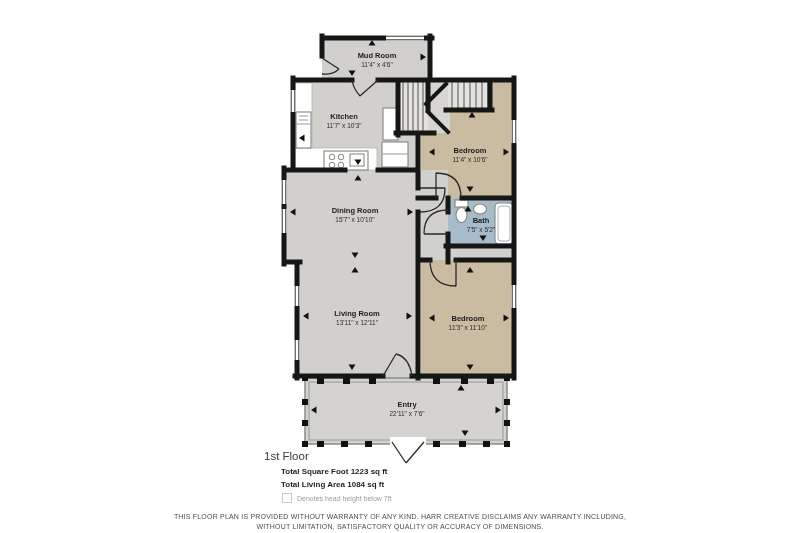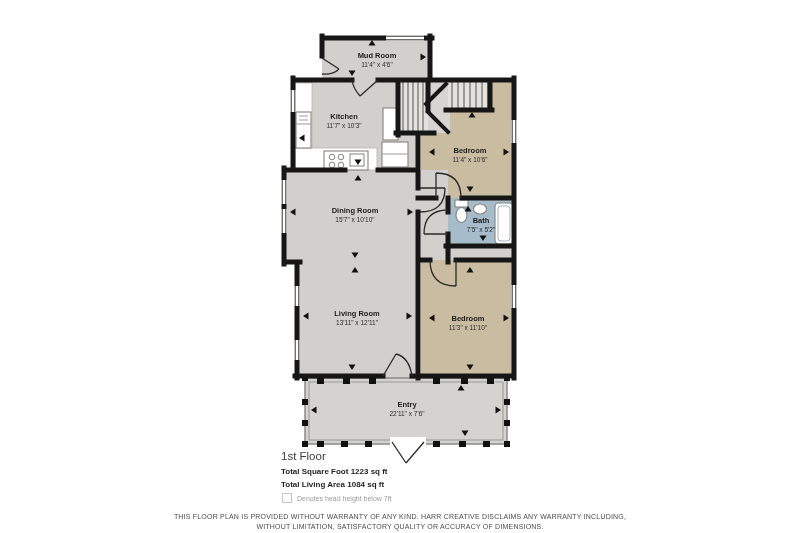--- a/index.html
+++ b/index.html
@@ -15,21 +15,21 @@
   .landing{fill:#d6d5d1;}
   .tread{stroke:#55534f;stroke-width:1;}
   .winfill{fill:#ffffff;}
   .winline{stroke:#6f6e6a;stroke-width:1;}
   .door{stroke:#2a2a2a;stroke-width:1.3;fill:none;}
   .fixture{fill:#ffffff;stroke:#85847f;stroke-width:1.1;}
   .fixline{stroke:#9a99a0;stroke-width:1;fill:none;}
   .tri{fill:#111111;}
   .rname{font:bold 7.5px "Liberation Sans",sans-serif;fill:#1c1c1c;text-anchor:middle;}
   .rdims{font:6.5px "Liberation Sans",sans-serif;fill:#2b2b2b;text-anchor:middle;}
-  .footer-floor{position:absolute;left:281px;top:450px;font-size:11.5px;color:#3c3c3c;}
+  .footer-floor{position:absolute;left:264px;top:450px;font-size:11.5px;color:#3c3c3c;}
   .footer-total{position:absolute;left:281px;font-size:8px;font-weight:bold;color:#1f1f1f;}
   .legend-row{position:absolute;left:282px;top:493px;display:flex;align-items:center;}
   .legend-box{width:8px;height:8px;border:1px solid #c8c8c8;background:#fff;}
   .legend-text{font-size:7px;color:#9b9b9b;margin-left:5px;}
   .disclaimer{position:absolute;left:0;top:512px;width:800px;text-align:center;font-size:7px;color:#4c4c4c;line-height:1.4;letter-spacing:0.2px;}
 </style>
 </head>
 <body>
 
 <svg id="plan-svg" width="800" height="533" viewBox="0 0 800 533">

